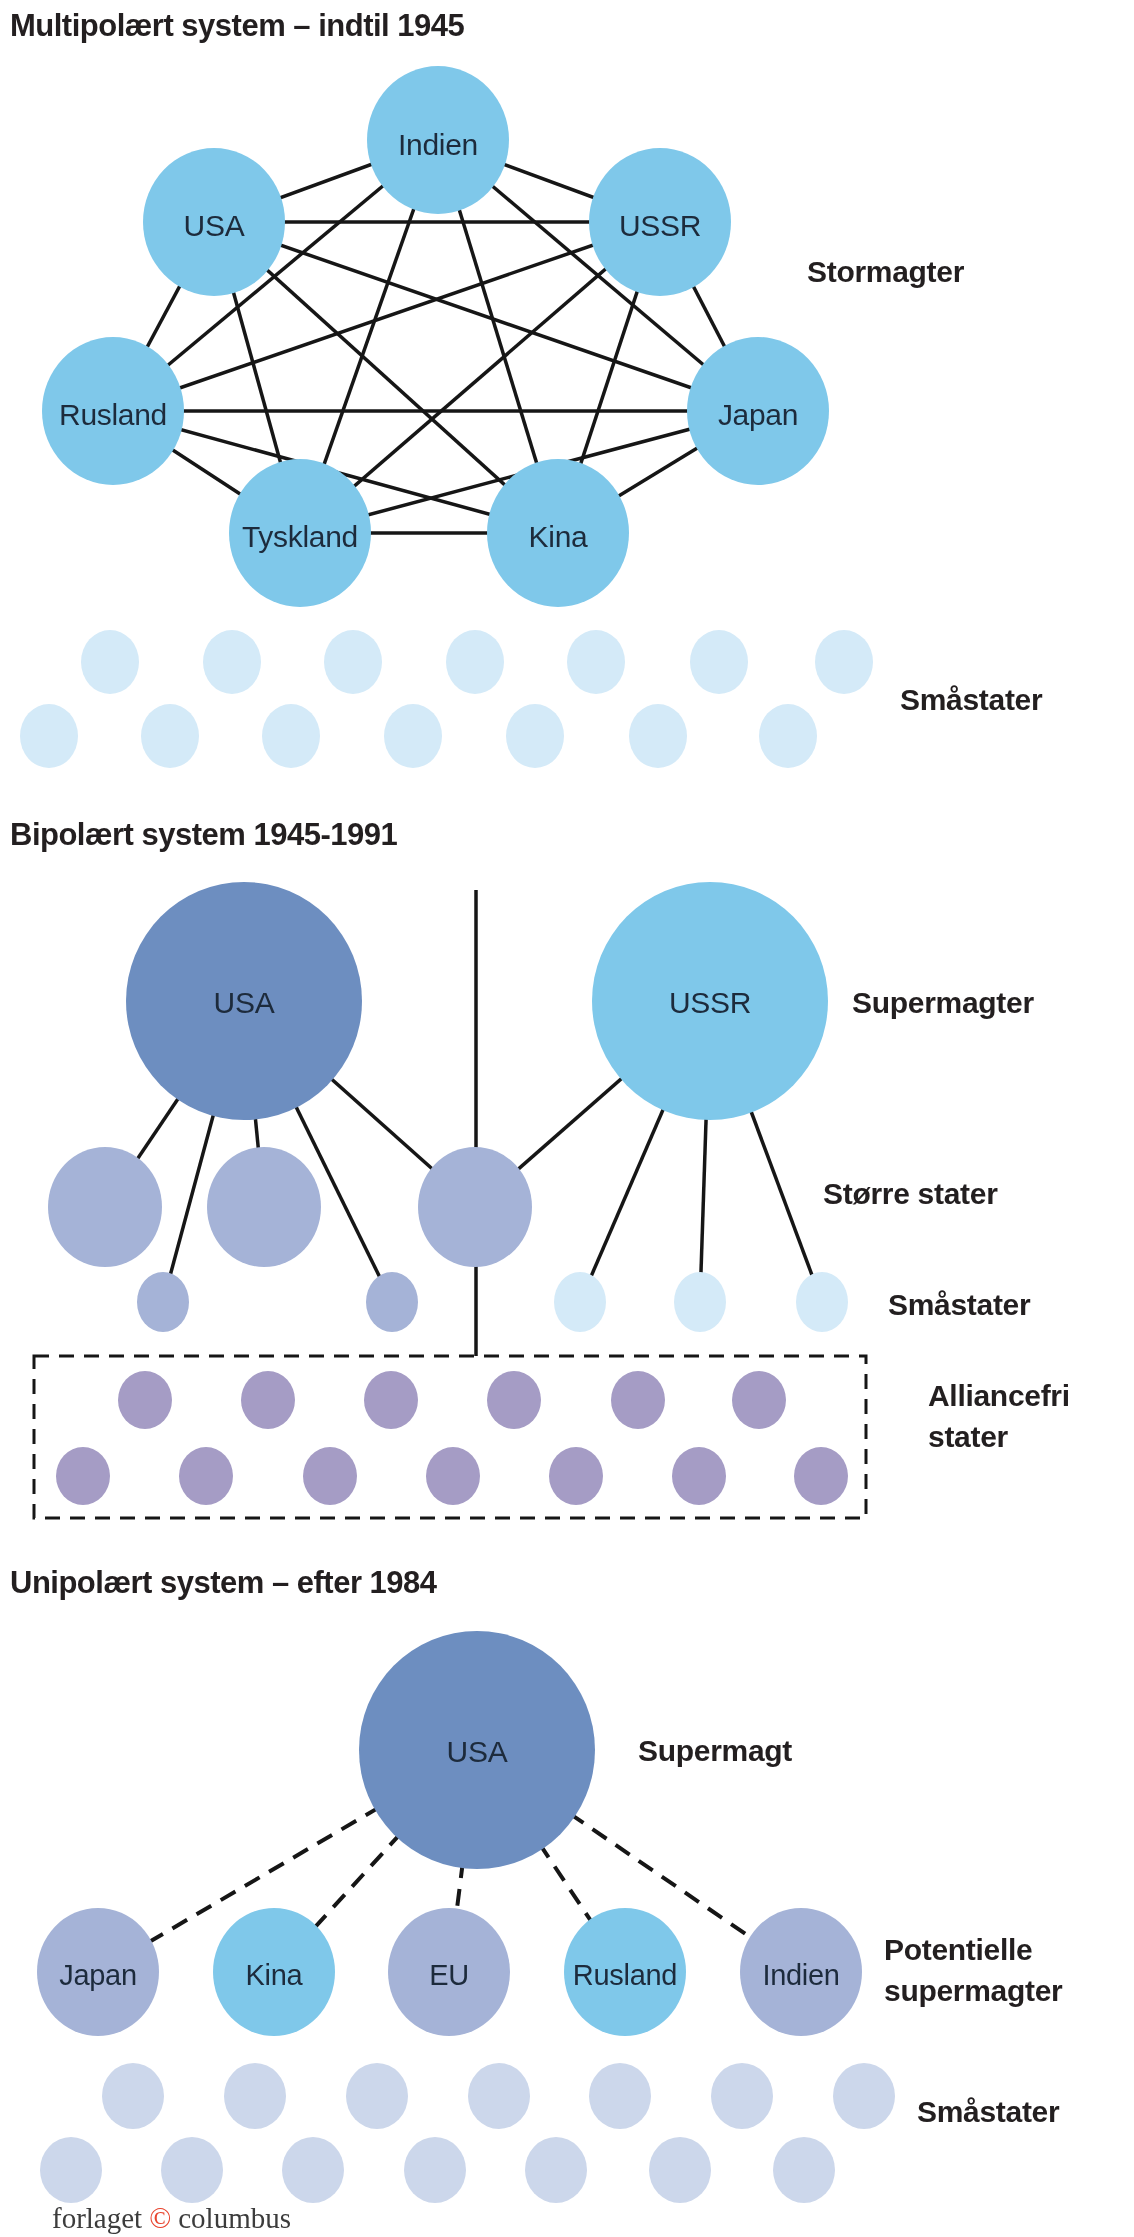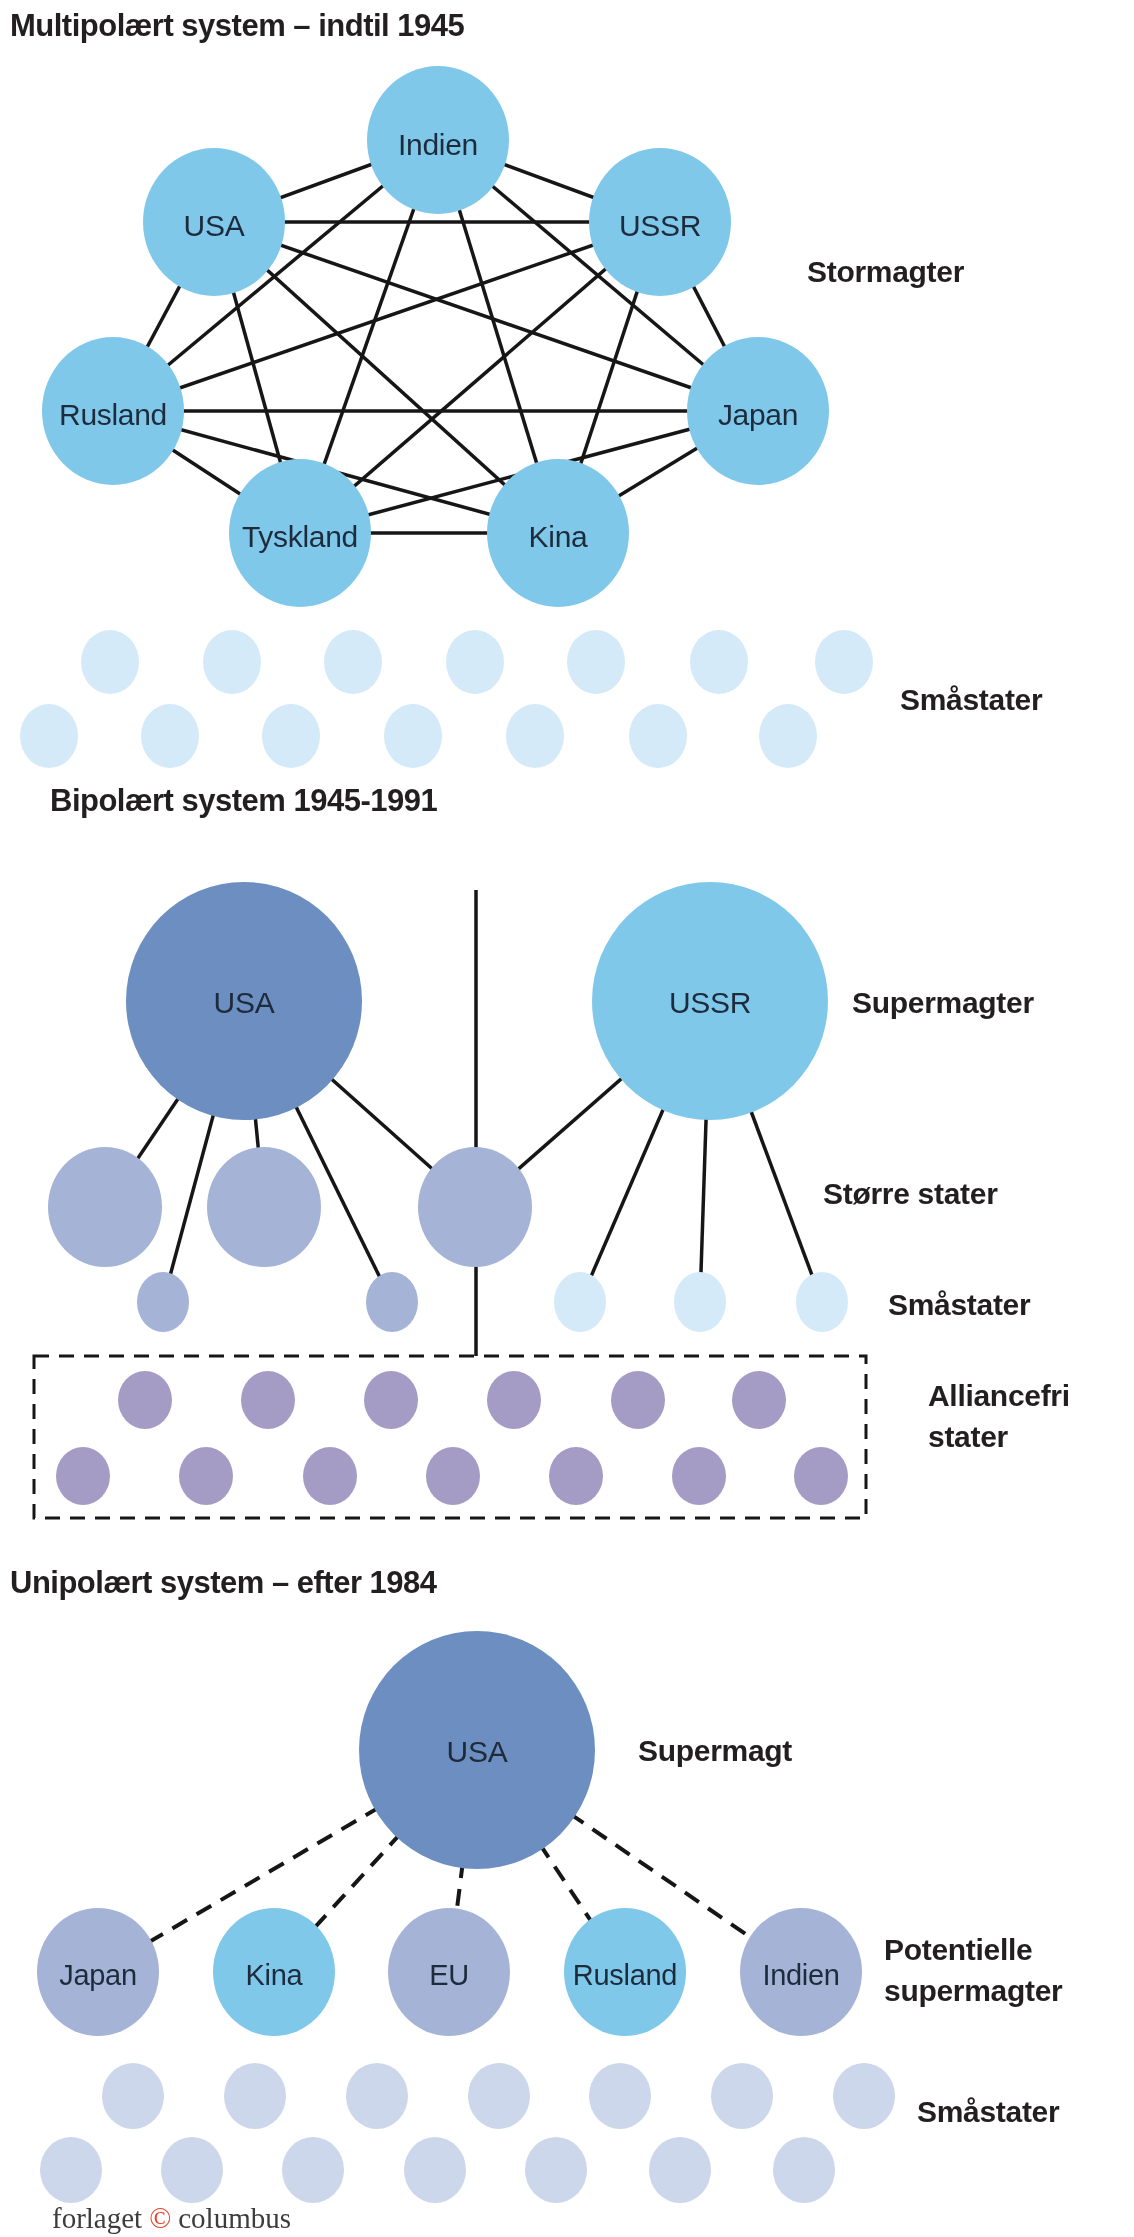--- a/index.html
+++ b/index.html
@@ -166,21 +166,21 @@
   <div class="node-label" style="left:214px; top:226px;">USA</div>
   <div class="node-label" style="left:660px; top:226px;">USSR</div>
   <div class="node-label" style="left:113px; top:415px;">Rusland</div>
   <div class="node-label" style="left:758px; top:415px;">Japan</div>
   <div class="node-label" style="left:300px; top:537px;">Tyskland</div>
   <div class="node-label" style="left:558px; top:537px;">Kina</div>
 
   <div class="side-label" style="left:807px; top:272px;">Stormagter</div>
   <div class="side-label" style="left:900px; top:700px;">Småstater</div>
 
-  <div class="title" style="left:10px; top:783px;margin-left:40px;">Bipolært system 1945-1991</div>
+  <div class="title" style="left:10px; top:817px;">Bipolært system 1945-1991</div>
 
   <div class="node-label" style="left:244px; top:1003px;">USA</div>
   <div class="node-label" style="left:710px; top:1003px;">USSR</div>
 
   <div class="side-label" style="left:852px; top:1003px;">Supermagter</div>
   <div class="side-label" style="left:823px; top:1194px;">Større stater</div>
   <div class="side-label" style="left:888px; top:1305px;">Småstater</div>
   <div class="side-label multiline" style="left:928px; top:1375px; width:175px;">Alliancefri stater</div>
 
   <div class="title" style="left:10px; top:1565px;">Unipolært system – efter 1984</div>

